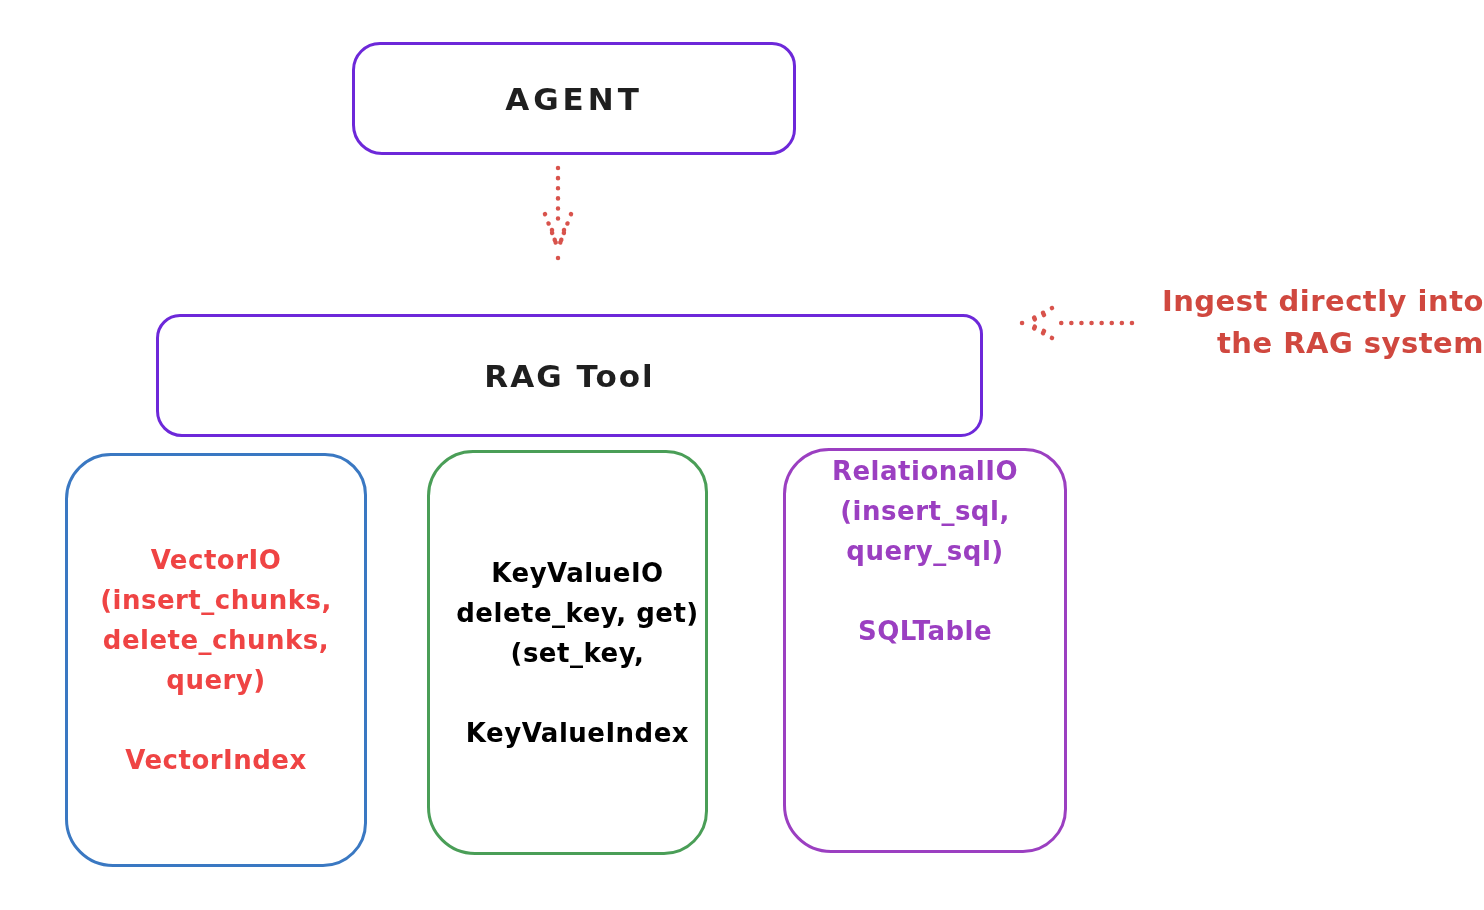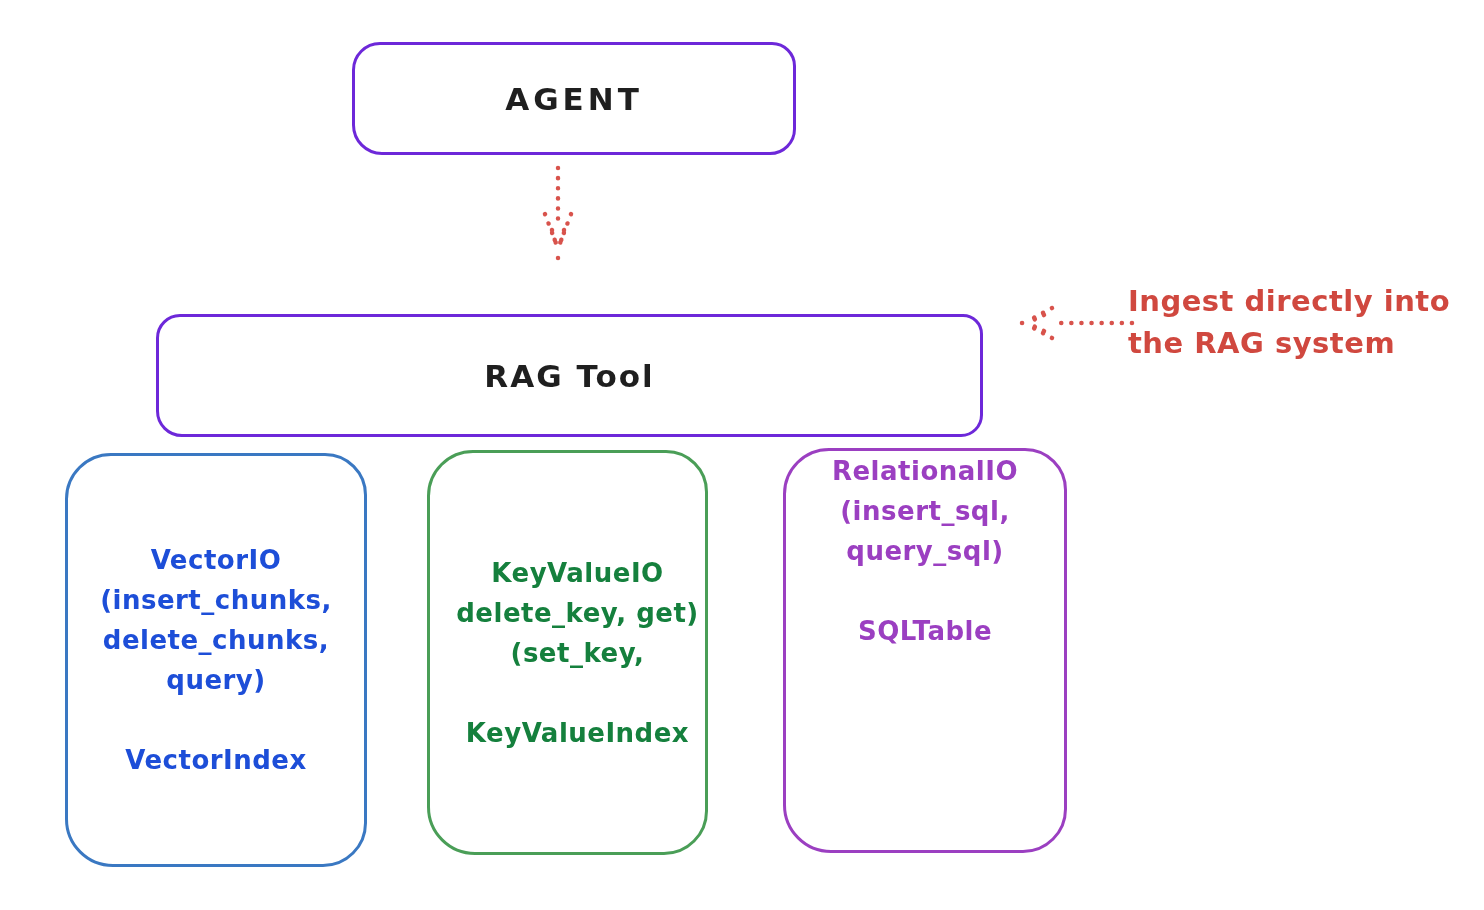--- a/index.html
+++ b/index.html
@@ -41,38 +41,38 @@
   }
   .agent-box .box-label { letter-spacing: 4px; }
   .io-box {
     position: absolute;
     background: #ffffff;
     border-style: solid;
     border-width: 3.5px;
     border-radius: 46px 42px 44px 48px;
     box-sizing: border-box;
   }
-  .io-blue   { left: 65px;  top: 453px; width: 302px; height: 414px; border-color: #3a78c2; color: #1d4ed8; }
-  .io-green  { left: 427px; top: 450px; width: 281px; height: 405px; border-color: #4a9e57; color: #15803d; padding-left: 20px; }
+  .io-blue   { left: 65px;  top: 453px; width: 302px; height: 414px; border-color: #3a78c2; color: #ef4444; }
+  .io-green  { left: 427px; top: 450px; width: 281px; height: 405px; border-color: #4a9e57; color: #000000; padding-left: 20px; }
   .io-purple { left: 783px; top: 448px; width: 284px; height: 405px; border-color: #9b3fc1; color: #9b3fc1; }
   .io-text {
     text-align: center;
     font-size: 26px;
     font-weight: 600;
     line-height: 40px;
     letter-spacing: 0.5px;
   }
   .io-blue   .io-text { padding-top: 84px; }
   .io-green  .io-text { padding-top: 100px; }
   .io-purple .io-text { }
   .io-gap { height: 40px; }
   .annotation {
     position: absolute;
     left: 1128px; top: 280px; width: 356px;
-    text-align: left;
+    text-align: right;
     color: #d0483f;
     font-size: 29px;
     line-height: 42px;
     font-weight: 700;
     letter-spacing: 0.5px;
   }
   .arrow-svg { position: absolute; }
   .arrow-svg path, .arrow-svg line {
     fill: none;
     stroke: #d8534c;

